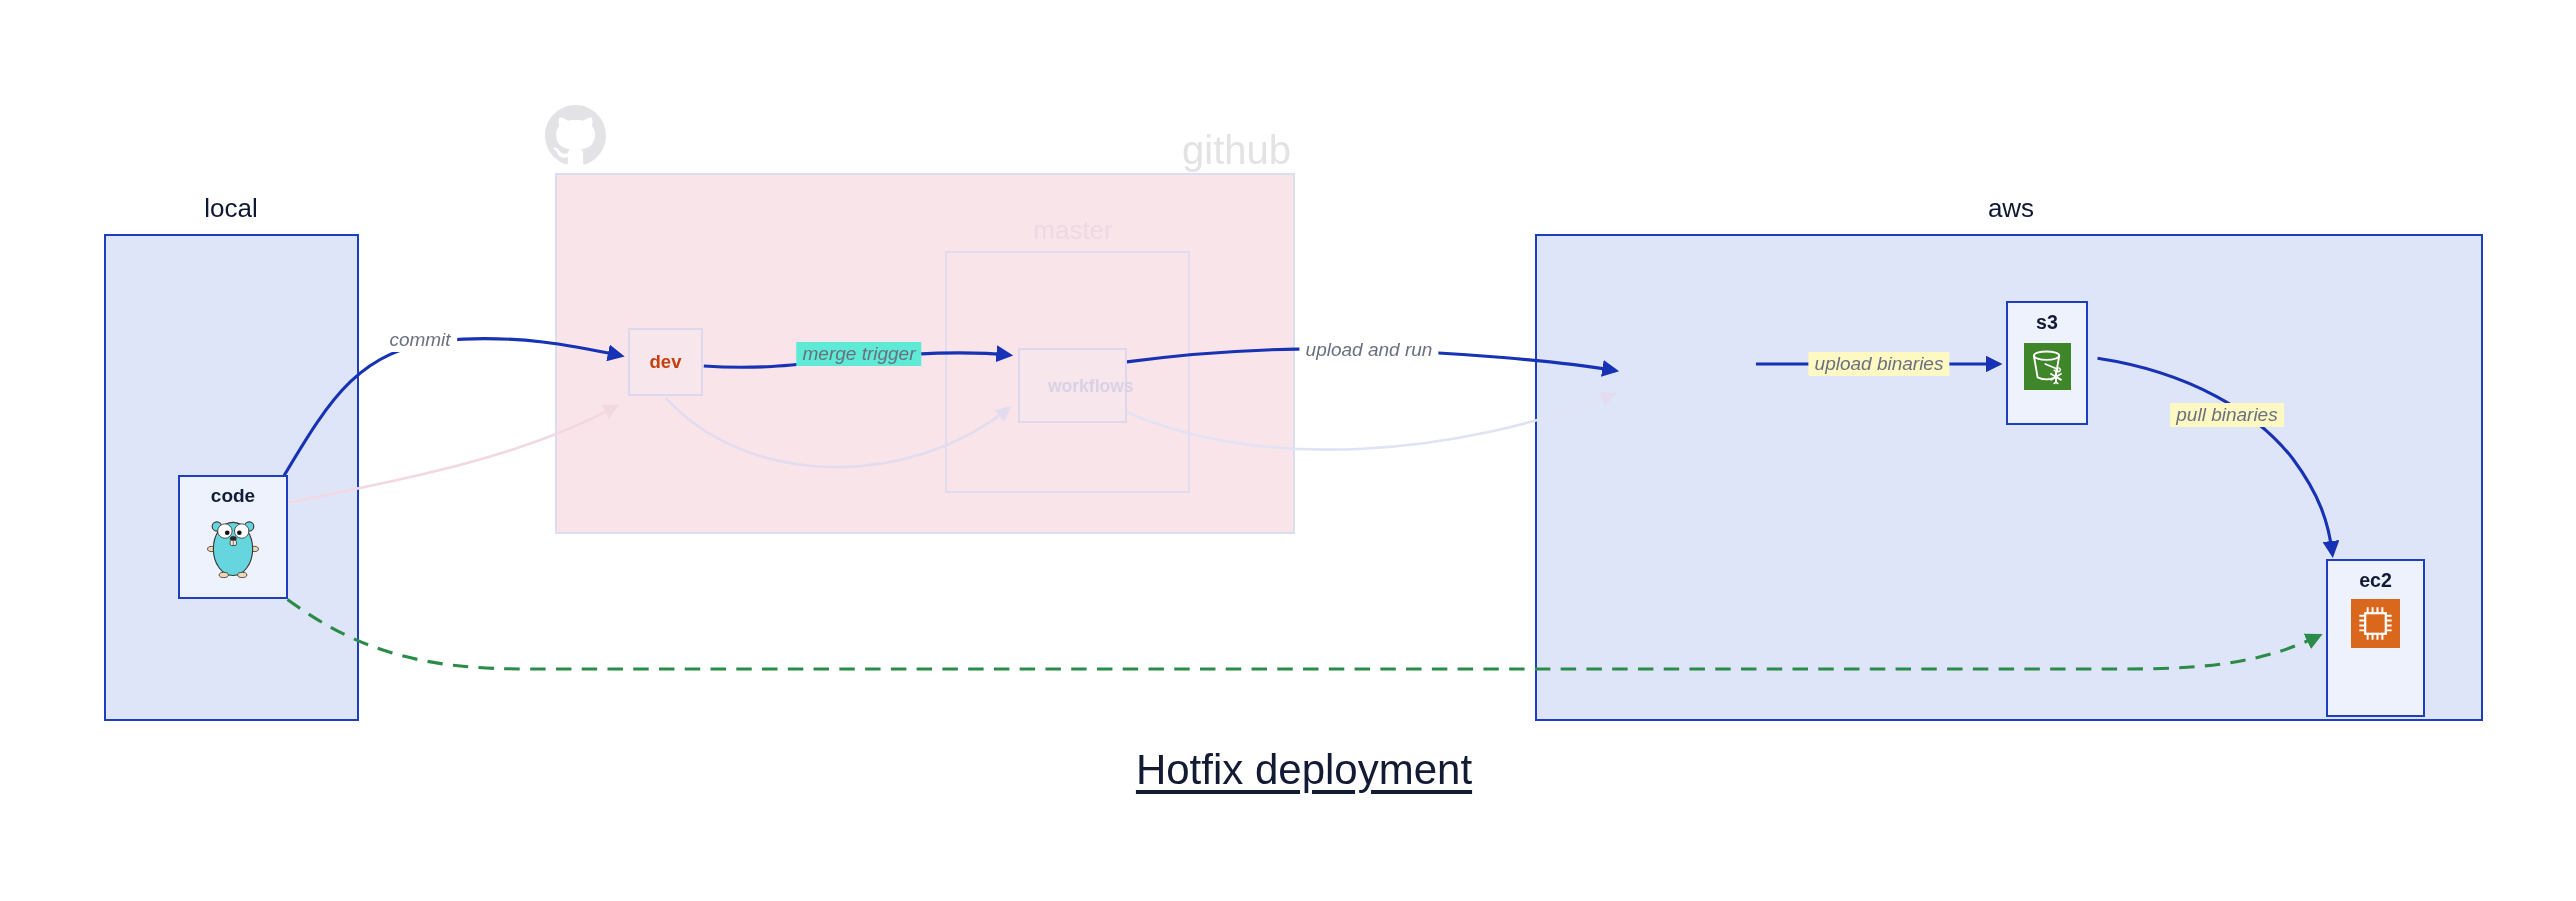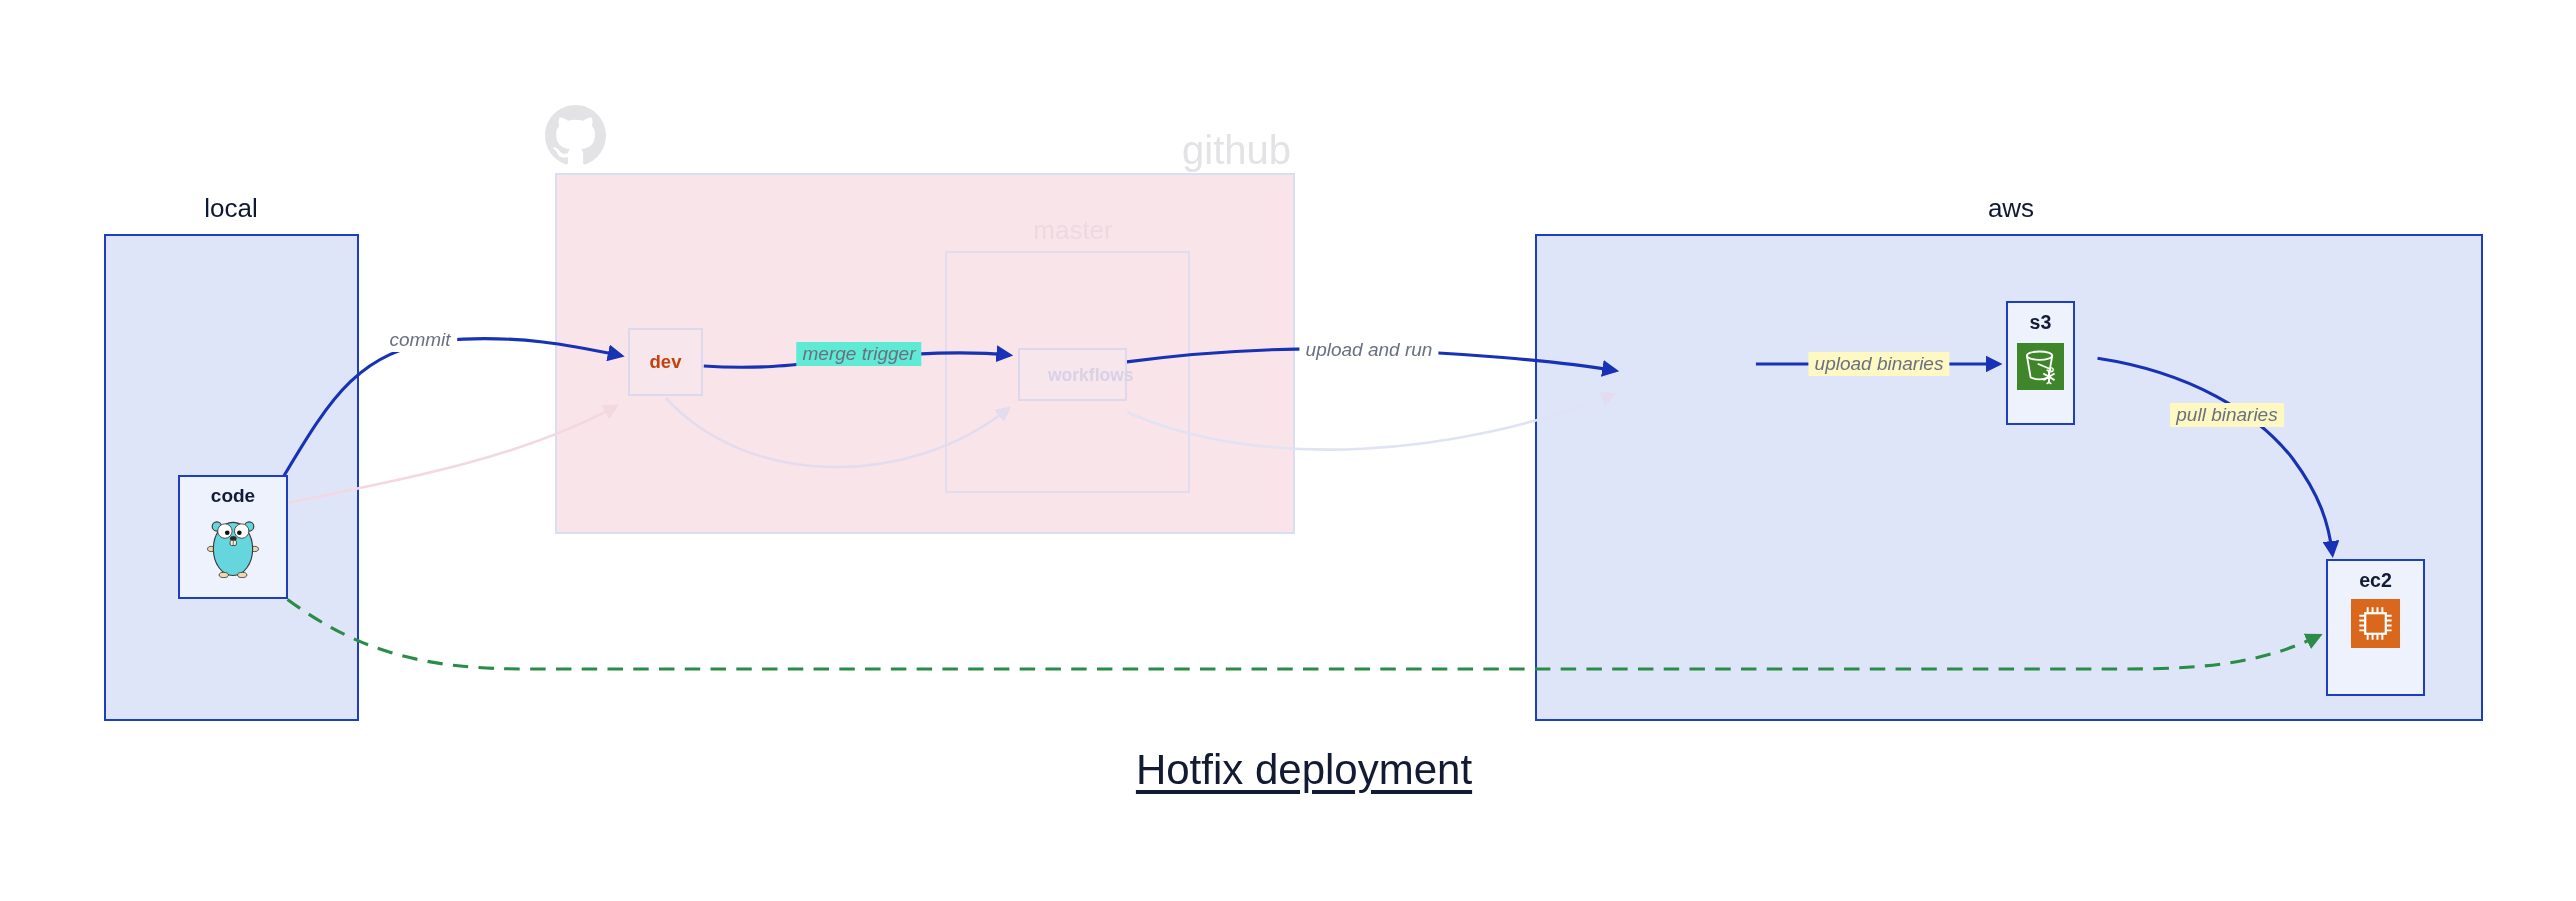--- a/index.html
+++ b/index.html
@@ -108,41 +108,41 @@
         <rect x="40" y="47" width="11" height="9" rx="2.5" fill="#f7efda" stroke="#3a3a3a" stroke-width="1.5"></rect>
         <line x1="45.5" y1="47" x2="45.5" y2="56" stroke="#3a3a3a" stroke-width="1.2"></line>
       </svg>
     </span>
   </div>
 
   <div class="node node-faded" style="left:628px;top:328px;width:75px;height:68px;">
     <span class="nlabel nlabel-faded" style="font-size:18.5px;">dev</span>
   </div>
 
-  <div class="node node-faded" style="left:1018px;top:348px;width:109px;height:53px;padding-left:28px;">
+  <div class="node node-faded" style="left:1018px;top:348px;width:109px;height:75px;padding-left:28px;">
     <span class="nlabel nlabel-faded" style="font-size:17.5px;color:#d9d1e5;">workflows</span>
   </div>
 
 
-  <div class="node node-active" style="left:2006px;top:301px;width:69px;height:124px;">
+  <div class="node node-active" style="left:2006px;top:301px;width:82px;height:124px;">
     <span class="nlabel" style="font-size:19.6px;">s3</span>
     <span class="icon-wrap" style="width:47px;height:47px;margin-top:9.3px;">
       <svg width="47" height="47" viewBox="0 0 100 100">
         <rect x="0" y="0" width="100" height="100" fill="#3e8629"></rect>
         <ellipse cx="48" cy="27" rx="27" ry="9" fill="none" stroke="#ffffff" stroke-width="4"></ellipse>
         <path d="M21 27 l8 46 q19 9 38 0 l8 -46" fill="none" stroke="#ffffff" stroke-width="4"></path>
         <path d="M44 44 L72 56" stroke="#ffffff" stroke-width="3.5"></path>
         <circle cx="73" cy="57" r="4" fill="none" stroke="#ffffff" stroke-width="3"></circle>
         <path d="M68 58 V86 M56 65 L80 79 M80 65 L56 79" stroke="#ffffff" stroke-width="4"></path>
         <path d="M68 61 l-5 -4 M68 61 l5 -4 M68 83 l-5 4 M68 83 l5 4" stroke="#ffffff" stroke-width="3"></path>
       </svg>
     </span>
   </div>
 
-  <div class="node node-active" style="left:2326px;top:559px;width:99px;height:137px;">
+  <div class="node node-active" style="left:2326px;top:559px;width:99px;height:158px;">
     <span class="nlabel" style="font-size:19.6px;">ec2</span>
     <span class="icon-wrap" style="width:49px;height:49px;margin-top:7.2px;">
       <svg width="49" height="49" viewBox="0 0 100 100">
         <rect x="0" y="0" width="100" height="100" fill="#d9671c"></rect>
         <rect x="29" y="29" width="42" height="42" fill="none" stroke="#ffffff" stroke-width="4.5"></rect>
         <path d="M34 17 V29 M44 17 V29 M54 17 V29 M64 17 V29
                  M34 71 V83 M44 71 V83 M54 71 V83 M64 71 V83
                  M17 34 H29 M17 44 H29 M17 54 H29 M17 64 H29
                  M71 34 H83 M71 44 H83 M71 54 H83 M71 64 H83" stroke="#ffffff" stroke-width="4"></path>
       </svg>

